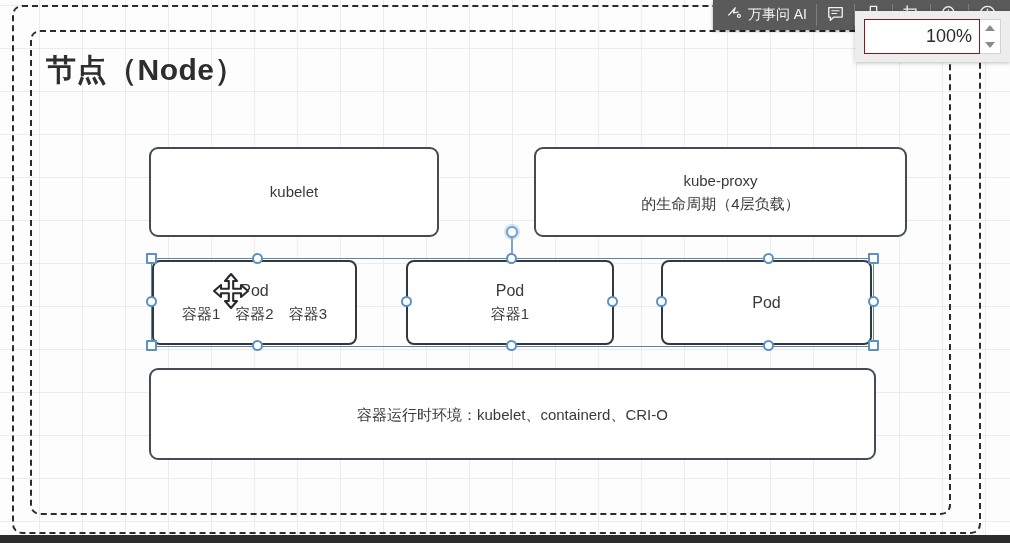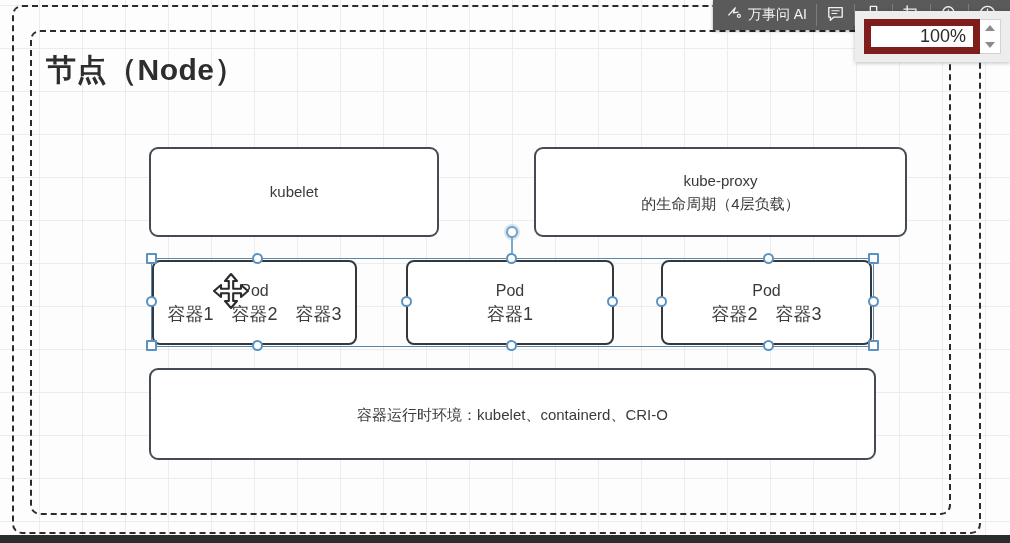--- a/index.html
+++ b/index.html
@@ -103,21 +103,21 @@
     align-items: center;
     justify-content: center;
     color: #3a3a3a;
     text-align: center;
   }
   .pod-box .pod-title {
     font-size: 16px;
     line-height: 23px;
   }
   .pod-box .pod-sub {
-    font-size: 18px;
+    font-size: 15px;
     line-height: 24px;
     white-space: nowrap;
   }
   #pod-1 { left: 152px; top: 260px; width: 205px; height: 85px; }
   #pod-2 { left: 406px; top: 260px; width: 208px; height: 85px; }
   #pod-3 { left: 661px; top: 260px; width: 211px; height: 85px; }
 
   
   .selection-rect {
     position: absolute;
@@ -210,21 +210,21 @@
     background: #ededed;
     box-shadow: 0 1px 4px rgba(0,0,0,0.25);
     box-sizing: border-box;
     padding: 8px 9px;
     display: flex;
     align-items: stretch;
   }
   .zoom-input {
     flex: 1;
     background: #ffffff;
-    border: 7px solid #7f1d1d;
+    border: 1px solid #7f1d1d;
     box-sizing: border-box;
     display: flex;
     align-items: center;
     justify-content: flex-end;
     padding-right: 7px;
     font-size: 18px;
     color: #2b2b2b;
   }
   .zoom-spin {
     width: 21px;
@@ -282,21 +282,20 @@
   <div class="pod-box" id="pod-1">
     <div class="pod-title">Pod</div>
     <div class="pod-sub">容器1　容器2　容器3</div>
   </div>
   <div class="pod-box" id="pod-2">
     <div class="pod-title">Pod</div>
     <div class="pod-sub">容器1</div>
   </div>
   <div class="pod-box" id="pod-3">
     <div class="pod-title">Pod</div>
-    <div class="pod-sub">容器2　容器3</div>
   </div>
 
   <div class="selection-rect"></div>
 
   <div class="handle sq" style="left:146px; top:253px;"></div>
   <div class="handle ci" style="left:252px; top:253px;"></div>
   <div class="handle ci" style="left:506px; top:253px;"></div>
   <div class="handle ci" style="left:763px; top:253px;"></div>
   <div class="handle sq" style="left:868px; top:253px;"></div>
 

